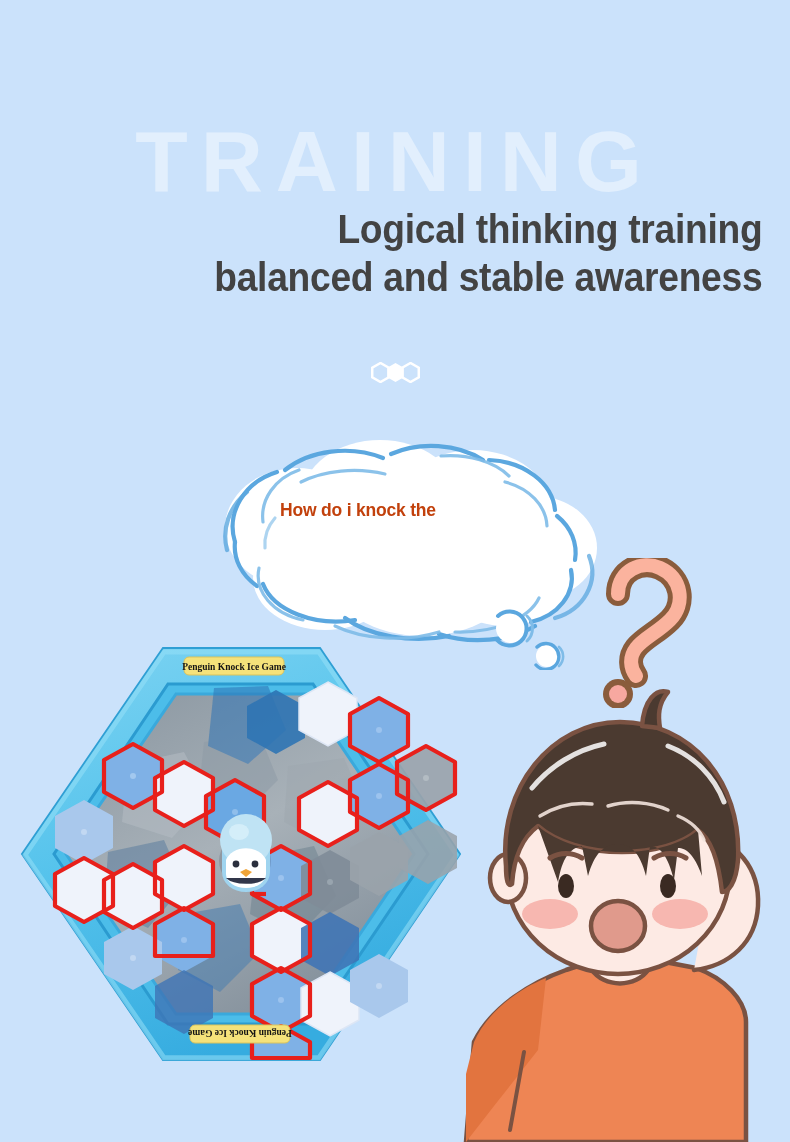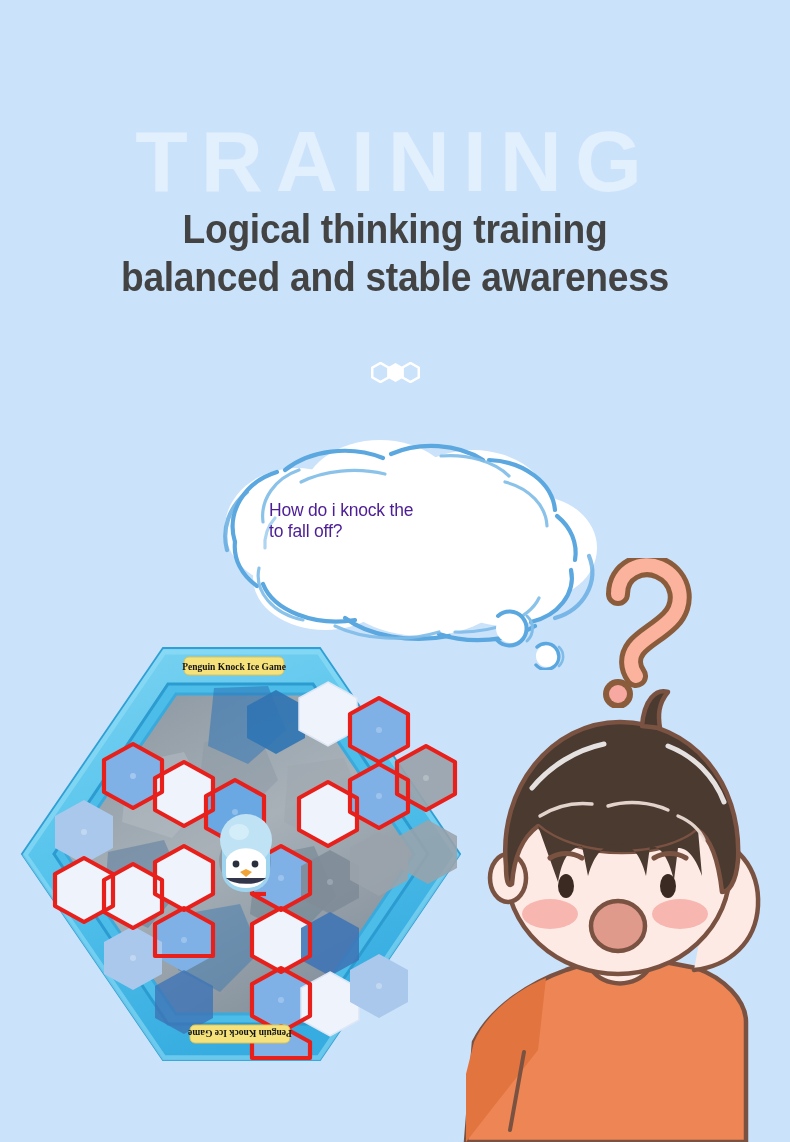--- a/index.html
+++ b/index.html
@@ -28,21 +28,21 @@
     color: #e2effd;
     line-height: 1;
     user-select: none;
     white-space: nowrap;
   }
 
   
   #headline {
     position: absolute;
     top: 205px; left: 0; width: 790px;
-    text-align: center;
+    text-align: right;
     color: #434343;
     font-family: "Liberation Sans Narrow", "Liberation Sans", sans-serif;
     font-weight: bold;
     font-size: 40px;
     line-height: 48px;
     letter-spacing: -0.3px;
   }
   #headline .hl-line { display: block; transform: scaleX(0.93); }
 
   
@@ -59,25 +59,25 @@
 
   
   #bubble-wrap {
     position: absolute;
     left: 205px; top: 430px;
     width: 420px; height: 240px;
   }
   #bubble-svg { position: absolute; inset: 0; }
   #bubble-text {
     position: absolute;
-    left: 64px; top: 70px;
+    left: 75px; top: 70px;
     width: 230px;
-    color: #4c1d95;
+    color: #c2410c;
     font-family: "Liberation Sans", sans-serif;
-    font-weight: normal;
+    font-weight: bold;
     font-size: 17.5px;
     line-height: 21px;
     letter-spacing: -0.2px;
   }
 
   
   #qmark { position: absolute; left: 596px; top: 558px; width: 100px; height: 150px; }
 
   
   #board { position: absolute; left: 8px; top: 646px; width: 462px; height: 420px; }
@@ -155,21 +155,20 @@
       </g>
       <g>
         <circle cx="342" cy="226" r="11" fill="#ffffff"></circle>
         <path d="M332 217 a13 13 0 1 1 -1 18" fill="none" stroke="#5ba7df" stroke-width="3.4" stroke-linecap="round"></path>
         <path d="M354 217 a13 13 0 0 1 0 19" fill="none" stroke="#7fbce8" stroke-width="2.6" stroke-linecap="round"></path>
       </g>
     </g>
   </svg>
   <div id="bubble-text">
     <div>How do i knock the</div>
-    <div>to fall off?</div>
   </div>
 </div>
 
 <svg id="qmark" viewBox="0 0 100 150">
   <path d="M22 36 C22 12, 46 2, 64 10 C86 20, 90 46, 74 62 C62 74, 48 80, 40 90 C33 99, 34 110, 40 118" fill="none" stroke="#8a5c3c" stroke-width="24" stroke-linecap="round" stroke-linejoin="round"></path>
   <path d="M22 36 C22 12, 46 2, 64 10 C86 20, 90 46, 74 62 C62 74, 48 80, 40 90 C33 99, 34 110, 40 118" fill="none" stroke="#fbb39e" stroke-width="14" stroke-linecap="round" stroke-linejoin="round"></path>
   <circle cx="22" cy="136" r="15" fill="#8a5c3c"></circle>
   <circle cx="22" cy="136" r="9" fill="#f7a8a0"></circle>
 </svg>
 

